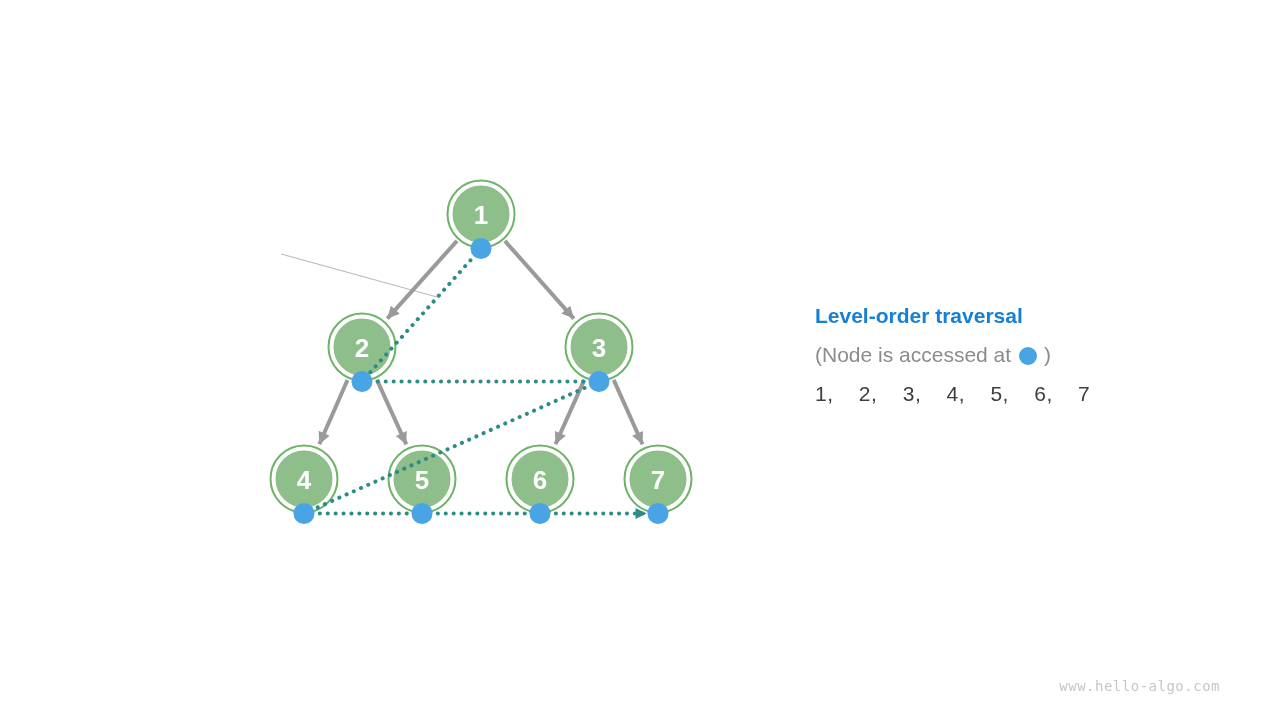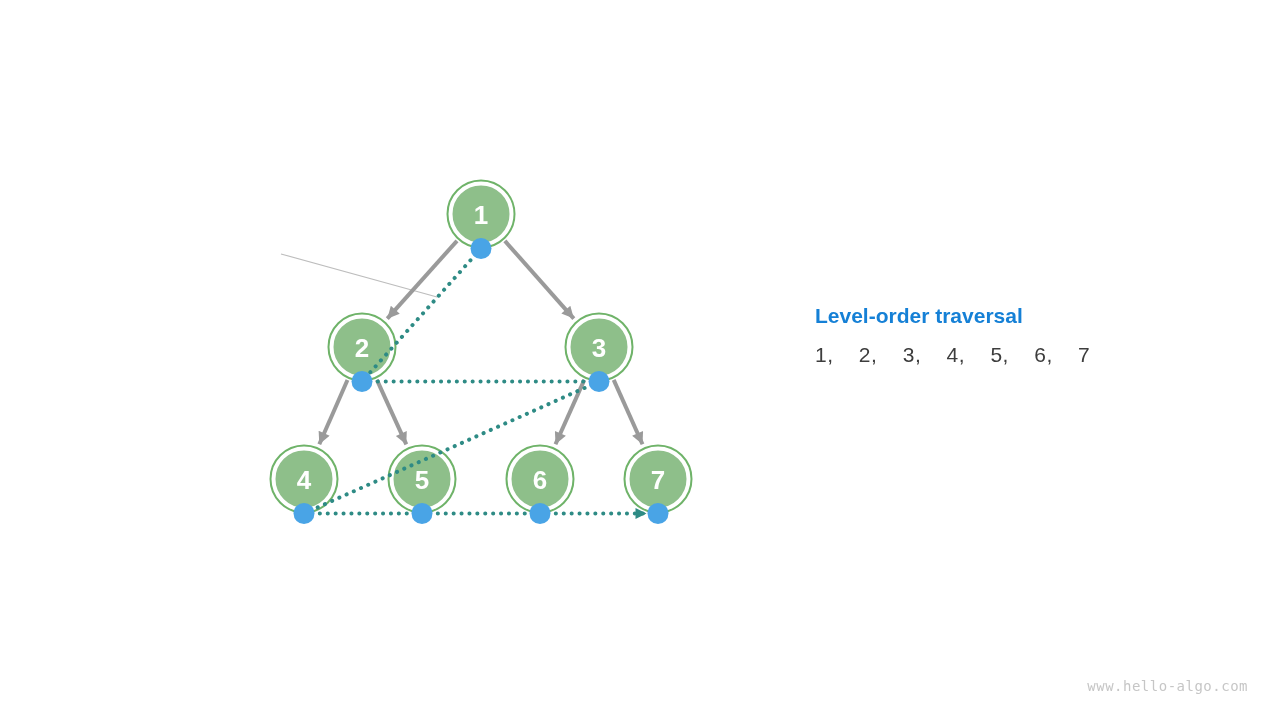--- a/index.html
+++ b/index.html
@@ -53,21 +53,21 @@
     vertical-align: -3px;
     margin: 0 7px 0 8px;
   }
   .panel-seq {
     font-size: 21px;
     word-spacing: 19px;
     letter-spacing: 0.5px;
   }
   .watermark {
     position: absolute;
-    right: 32px;
+    right: 60px;
     top: 678px;
     font-family: "DejaVu Sans Mono", monospace;
     font-size: 14px;
     letter-spacing: 0.5px;
   }
 </style>
 </head>
 <body>
 
 <div class="stage">
@@ -144,18 +144,21 @@
         <circle cx="304" cy="513.5" r="10.5" fill="#49a4e6"></circle>
         <circle cx="422" cy="513.5" r="10.5" fill="#49a4e6"></circle>
         <circle cx="540" cy="513.5" r="10.5" fill="#49a4e6"></circle>
         <circle cx="658" cy="513.5" r="10.5" fill="#49a4e6"></circle>
       </g>
   </svg>
 
 
   <div class="panel">
     <div class="panel-title" style="color: rgb(21, 128, 214);">Level-order traversal</div>
+    <div class="panel-note" style="color: rgb(139, 139, 139);">
+      <span>(Node is accessed at</span><span class="inline-dot" style="background: rgb(73, 164, 230);"></span><span>)</span>
+    </div>
     <div class="panel-seq" style="color: rgb(61, 61, 61);">1, 2, 3, 4, 5, 6, 7</div>
   </div>
 
   <div class="watermark" style="color: rgb(198, 198, 198);">www.hello-algo.com</div>
 
 </div>
 
 </body></html>

